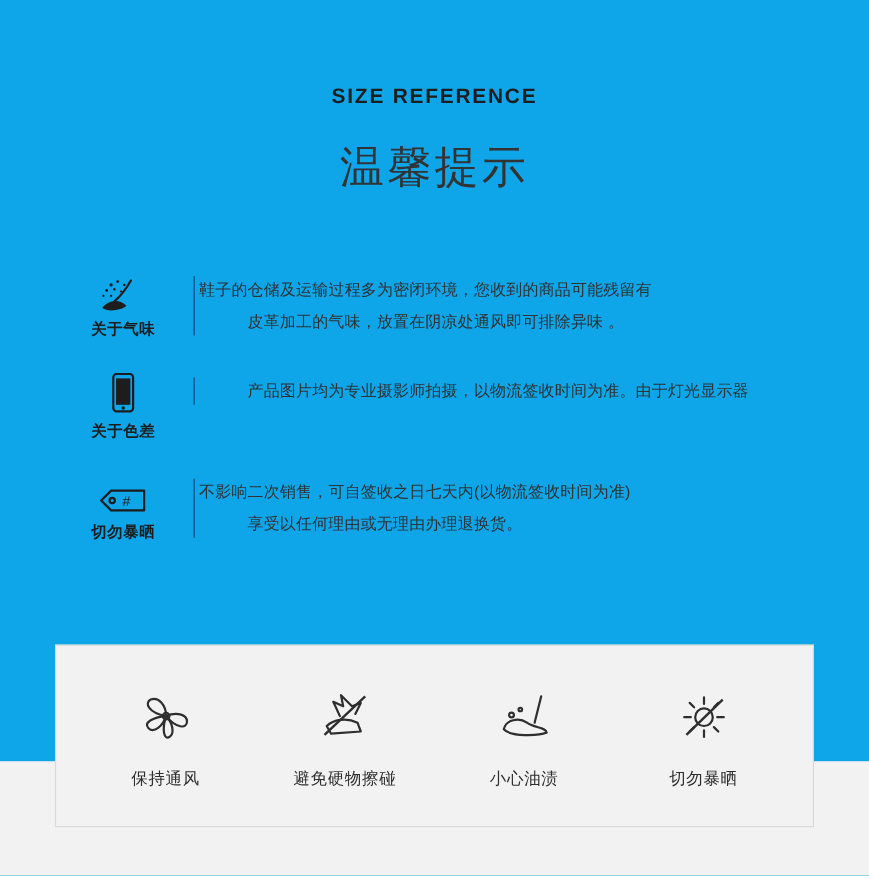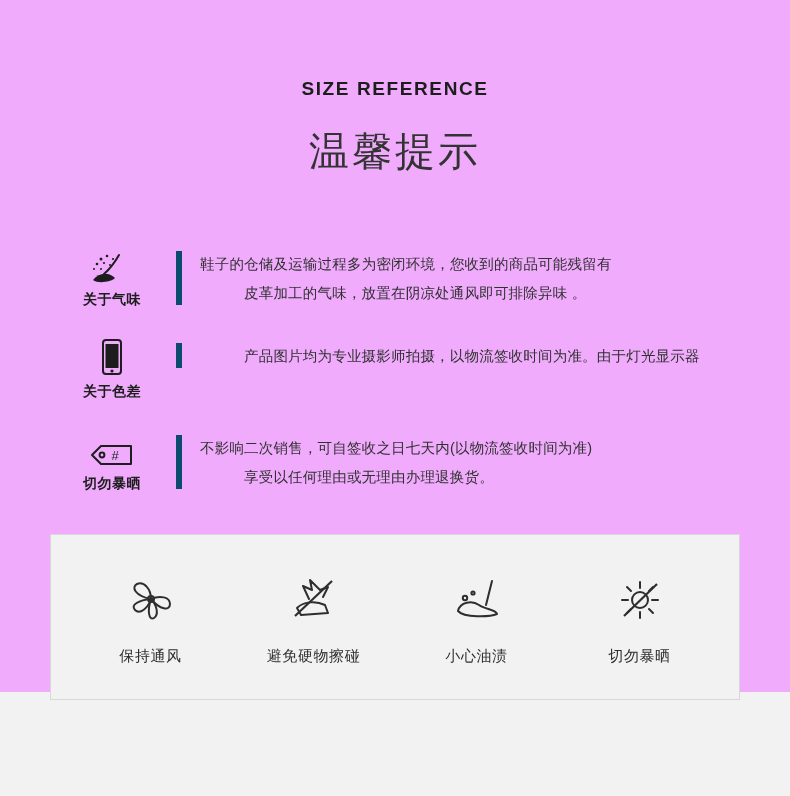--- a/index.html
+++ b/index.html
@@ -11,21 +11,21 @@
     height: 796px;
     background: #f2f2f2;
     font-family: "Liberation Sans", sans-serif;
     color: #2b2b2b;
     overflow: hidden;
   }
   .page {
     position: relative;
     width: 790px;
     height: 692px;
-    background: #f0abfc;
+    background: #0ea5e9;
   }
 
   
   .header {
     text-align: center;
     padding-top: 78px;
   }
   .header .eng-title {
     font-size: 19px;
     font-weight: bold;
@@ -65,42 +65,42 @@
   }
   .note-label {
     margin-top: 6px;
     font-size: 14px;
     font-weight: bold;
     color: #1d1d1d;
     letter-spacing: 0.5px;
   }
   .note-body {
     flex: 1;
-    border-left: 6px solid #0c4a6e;
-    padding-left: 18px;
+    border-left: 1px solid #0c4a6e;
+    padding-left: 4px;
     padding-top: 2px;
     margin-left: 8px;
   }
   .note-body p {
     margin: 0 0 6px 0;
     font-size: 14.5px;
     line-height: 23px;
     color: #313131;
     letter-spacing: 0.2px;
   }
   .note-body p:last-child {
     margin-bottom: 0;
     margin-left: 44px;
   }
 
   
   .care-panel {
     position: absolute;
     left: 50px;
-    top: 534px;
+    top: 586px;
     width: 690px;
     height: 166px;
     border: 1px solid #d8d8d8;
     background: #f2f2f2;
     box-sizing: border-box;
   }
   .care-items {
     display: flex;
     height: 100%;
     align-items: center;

